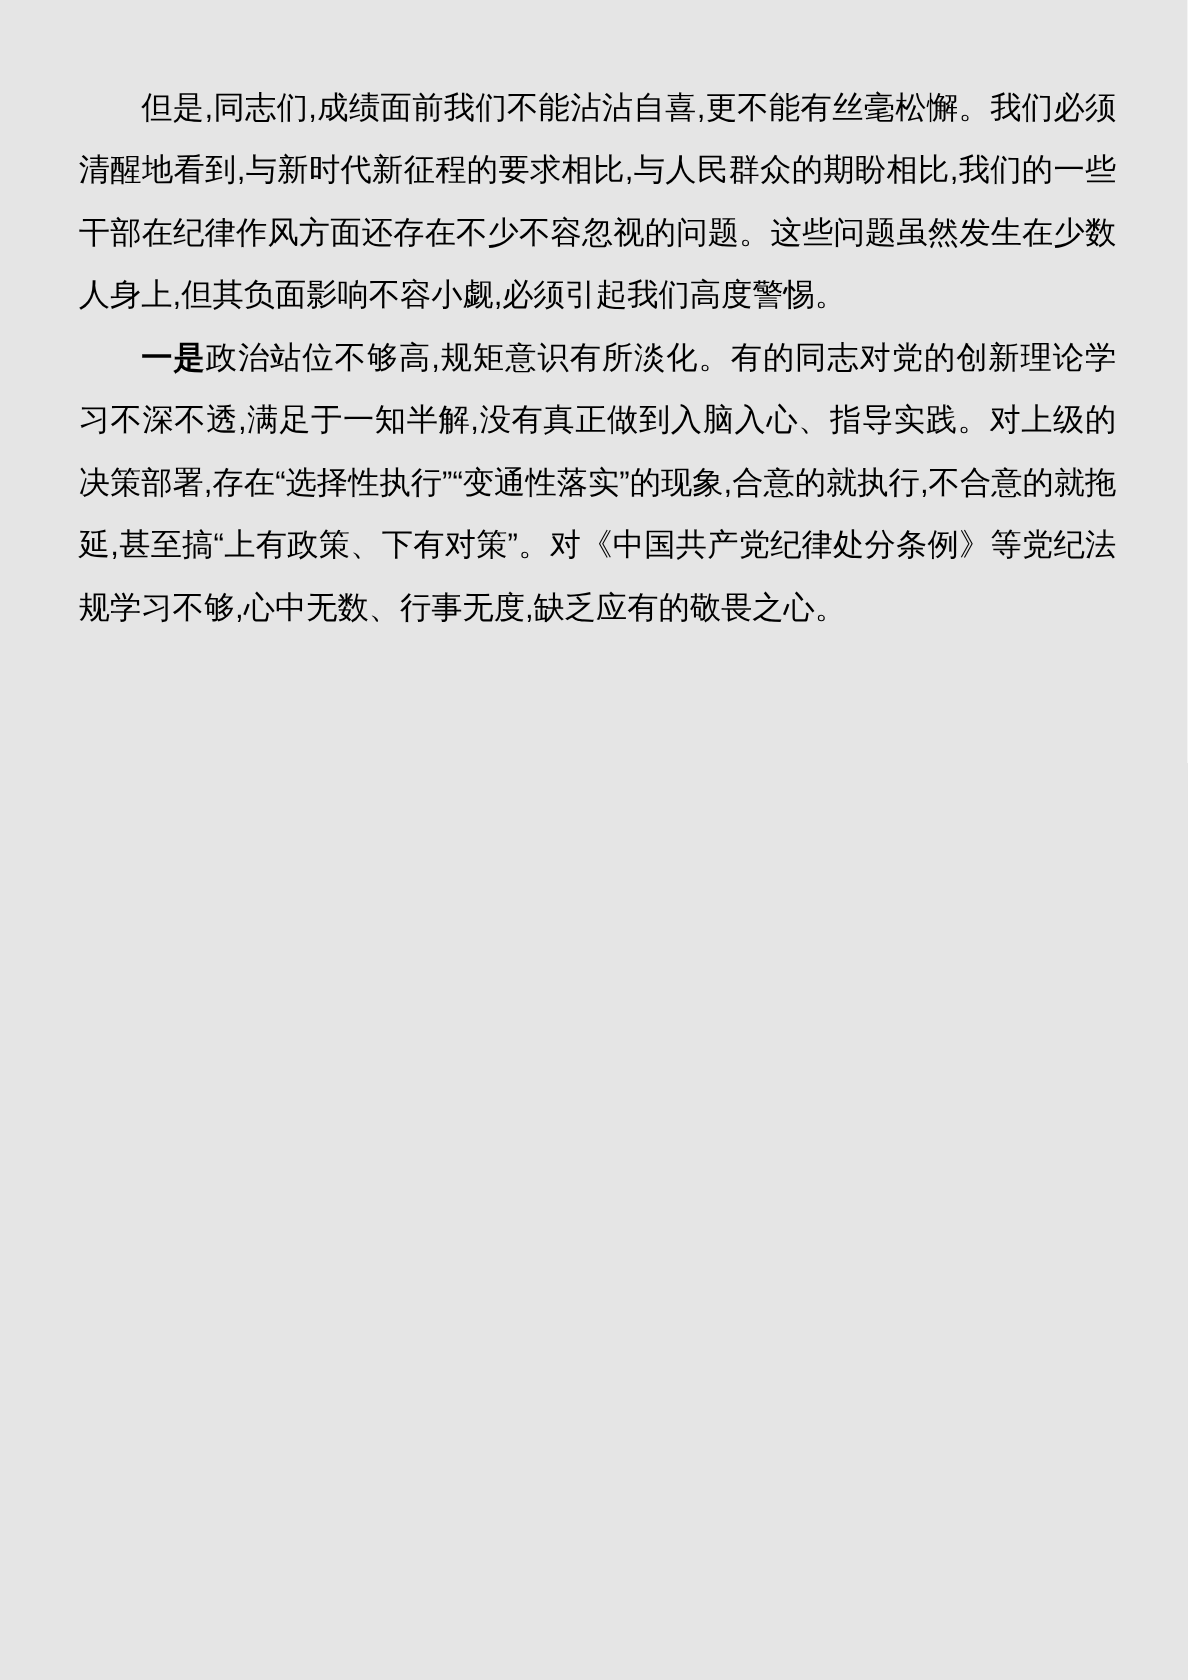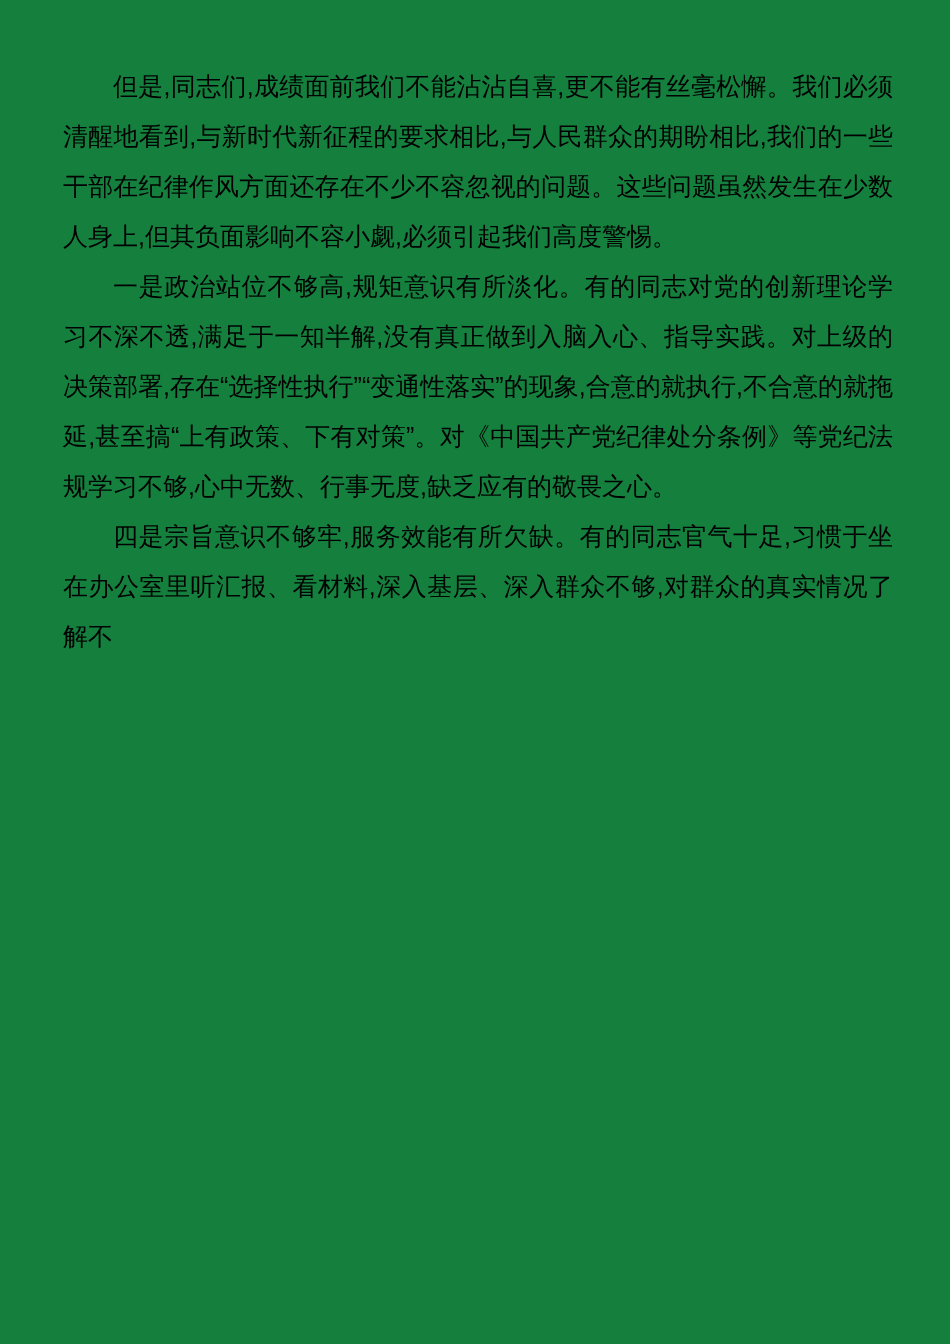--- a/index.html
+++ b/index.html
@@ -6,45 +6,44 @@
     margin: 0;
     padding: 0;
     background: #ffffff;
   }
   .page {
     position: relative;
     width: 950px;
     height: 1344px;
     box-sizing: border-box;
     padding: 61px 57px 0 63px;
-    background: #15803d;
+    background: #e5e5e5;
     color: #000000;
     font-family: "Liberation Sans", "DejaVu Sans", sans-serif;
     font-size: 25px;
     line-height: 50px;
     text-align: justify;
     overflow: hidden;
   }
   .para {
     margin: 0;
     padding: 0;
     text-indent: 2em;
     word-break: break-all;
     text-justify: inter-character;
   }
   .lead {
-    font-weight: 400;
+    font-weight: 700;
   }
 </style>
 </head>
 <body>
 
 <div class="page">
 
   <p class="para"><span>但是,同志们,成绩面前我们不能沾沾自喜,更不能有丝毫松懈。我们必须清醒地看到,与新时代新征程的要求相比,与人民群众的期盼相比,我们的一些干部在纪律作风方面还存在不少不容忽视的问题。这些问题虽然发生在少数人身上,但其负面影响不容小觑,必须引起我们高度警惕。</span></p>
 
   <p class="para"><b class="lead">一是</b><span>政治站位不够高,规矩意识有所淡化。有的同志对党的创新理论学习不深不透,满足于一知半解,没有真正做到入脑入心、指导实践。对上级的决策部署,存在“选择性执行”“变通性落实”的现象,合意的就执行,不合意的就拖延,甚至搞“上有政策、下有对策”。对《中国共产党纪律处分条例》等党纪法规学习不够,心中无数、行事无度,缺乏应有的敬畏之心。</span></p>
 
 
 
-  <p class="para"><b class="lead">四是</b><span>宗旨意识不够牢,服务效能有所欠缺。有的同志官气十足,习惯于坐在办公室里听汇报、看材料,深入基层、深入群众不够,对群众的真实情况了解不</span></p>
 
 </div>
 
 </body></html>

